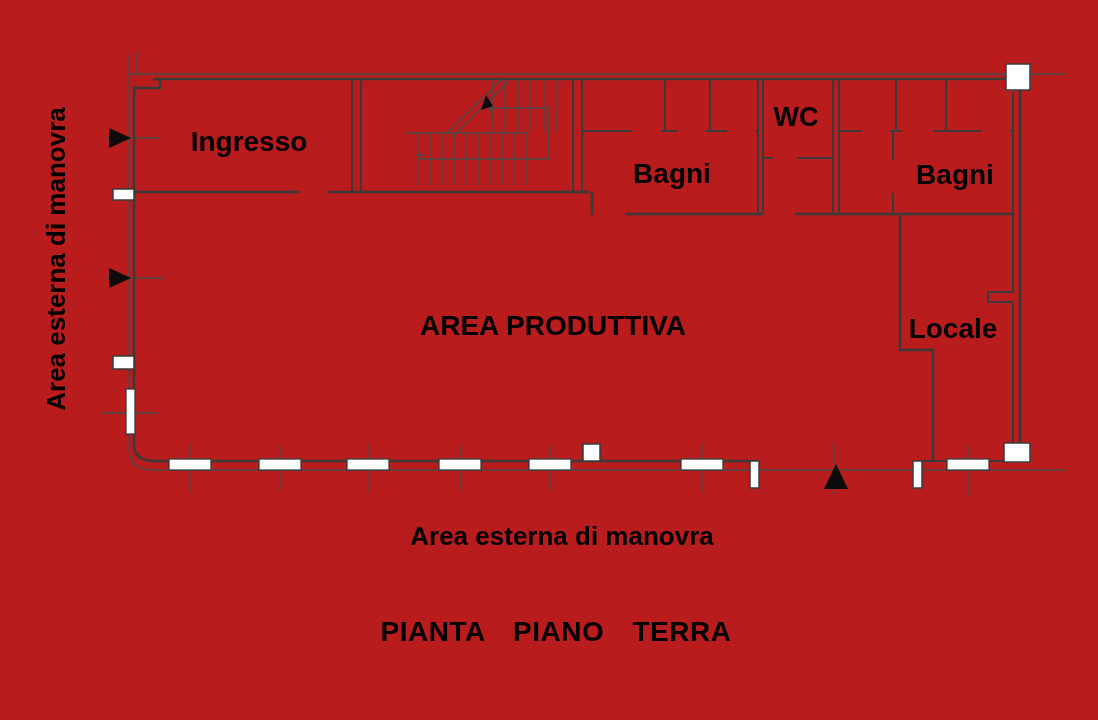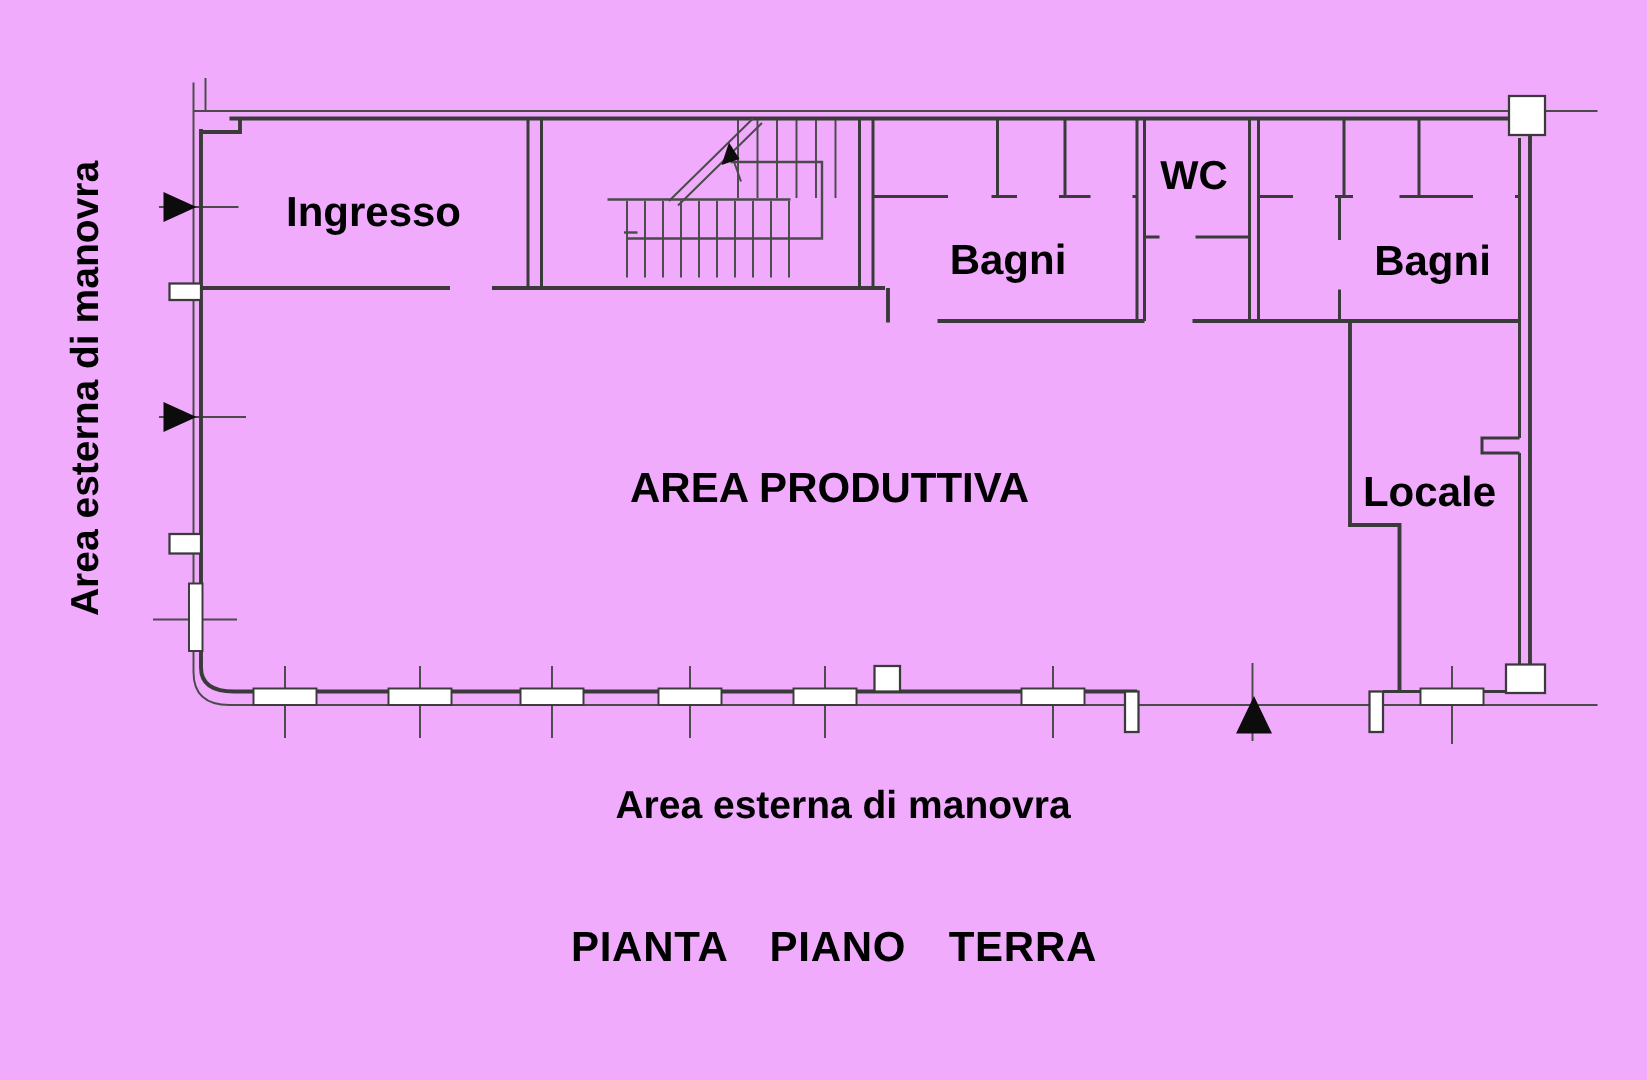--- a/index.html
+++ b/index.html
@@ -1,19 +1,19 @@
 <!DOCTYPE html>
 <html><head>
 <meta charset="utf-8">
 <style>
   html,body{margin:0;padding:0;background:#ffffff;}
   .canvas{
     position:relative;
     width:1098px;height:720px;
-    background:#f0abfc;
+    background:#b91c1c;
     overflow:hidden;
     font-family:"Liberation Sans","DejaVu Sans",sans-serif;
   }
   svg{position:absolute;left:0;top:0;}
   
   .ln-site{stroke:#4a4a4a;stroke-width:1.3;fill:none;}
   .ln-wall{stroke:#3a3a3a;stroke-width:2.6;fill:none;}
   .ln-int{stroke:#3a3a3a;stroke-width:2;fill:none;}
   .ln-stair{stroke:#4a4a4a;stroke-width:1.3;fill:none;}
   .ln-rail{stroke:#4a4a4a;stroke-width:1.6;fill:none;}

